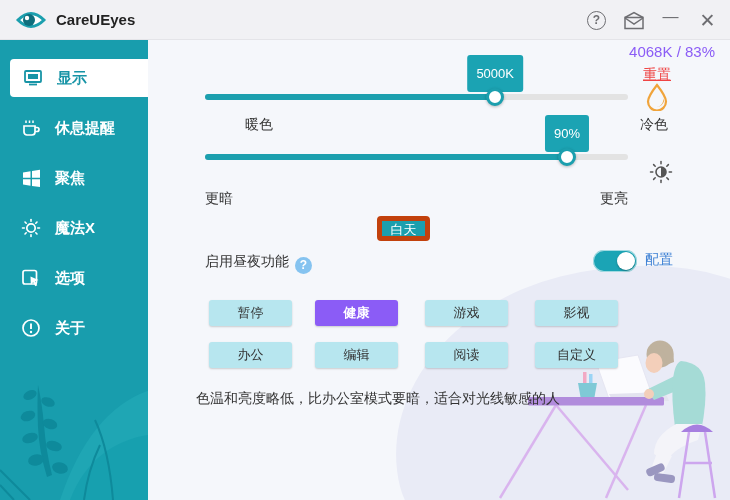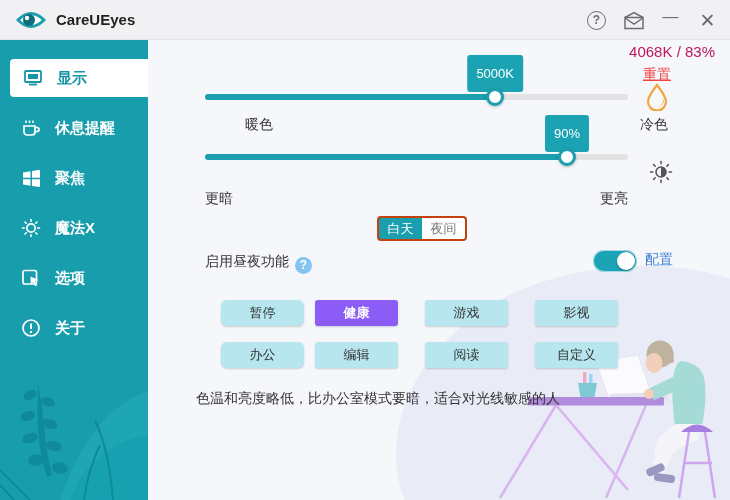--- a/index.html
+++ b/index.html
@@ -49,21 +49,21 @@
   }
   .leaves { position:absolute; left:0; bottom:0; pointer-events:none; }
 
   
   .main { position:absolute; left:148px; top:40px; width:582px; height:460px; background:#F5F7FB; overflow:hidden; }
   .bg-blob {
     position:absolute; right:-90px; bottom:-70px; width:430px; height:300px;
     background:#E9EBF6; border-radius:48% 52% 42% 58%/55% 45% 55% 45%;
     transform:rotate(-14deg);
   }
-  .readout { position:absolute; top:3px; right:15px; font-size:15px; color:#be185d; }
+  .readout { position:absolute; top:3px; right:15px; font-size:15px; color:#8b5cf6; }
   .reset-link {
     position:absolute; top:26px; left:478px; width:62px; text-align:center;
     font-size:14px; color:#ef4444; text-decoration:underline; cursor:pointer;
   }
   .droplet { position:absolute; left:496px; top:43px; cursor:pointer; }
 
   .slider { position:absolute; left:57px; width:423px; height:20px; }
   .slider.temp { top:47px; }
   .slider.bright { top:107px; }
   .sl-track {
@@ -85,21 +85,21 @@
     content:""; position:absolute; left:50%; bottom:-5px; transform:translateX(-50%);
     border:5px solid transparent; border-top-color:#1BA3B3; border-bottom:none;
   }
   .sl-labels { position:absolute; left:57px; width:423px; display:flex; justify-content:space-between; font-size:14px; color:#333; }
   .sl-labels.l1 { top:76px;margin-left:40px; }
   .sl-labels.l2 { top:150px; }
   .sun-ic { position:absolute; left:500px; top:119px; }
 
   .segmented {
     position:absolute; left:229px; top:176px; display:flex; height:25px;
-    border-radius:4px; overflow:hidden; border:2px solid #c2410c; background:#14532d;
+    border-radius:4px; overflow:hidden; border:5px solid #c2410c; background:#14532d;flex-direction:column;
   }
   .seg-btn {
     width:43px; display:flex; align-items:center; justify-content:center;
     font-size:13px; color:#777; cursor:pointer; background:#fff;
   }
   .seg-btn.active { background:#1B9FAE; color:#fff; }
 
   .dn-row { position:absolute; left:57px; top:209px; width:505px; height:24px; }
   .dn-label { font-size:14px; color:#333; display:inline-block; line-height:24px; }
   .q-circ {
@@ -118,21 +118,21 @@
   .config-link { position:absolute; left:440px; top:2px; font-size:14px; color:#3B7FD4; cursor:pointer; }
 
   .presets { position:absolute; left:57px; top:260px; width:470px; z-index:5; }
   .preset-btn {
     position:absolute; width:83px; height:26px; border:none; border-radius:3px;
     background:#B7E6EF; color:#333; font-size:13px; cursor:pointer;
     box-shadow:0 1px 2px rgba(0,0,0,.18);
     font-family:inherit;
   }
   .preset-btn.active { background:#8b5cf6; color:#fff; font-weight:bold; }
-  .pc0{left:16px;border-radius:6px;} .pc1{left:110px;} .pc2{left:220px;} .pc3{left:330px;}
+  .pc0{left:4px;} .pc1{left:110px;} .pc2{left:220px;} .pc3{left:330px;}
   .pr0{top:0;} .pr1{top:42px;}
 
   .description { position:absolute; left:48px; top:350px; font-size:14px; color:#333; z-index:6; white-space:nowrap; }
 
   .illustration { position:absolute; left:340px; top:258px; pointer-events:none; z-index:2; }
 </style>
 </head>
 <body>
 
 <div class="window">

